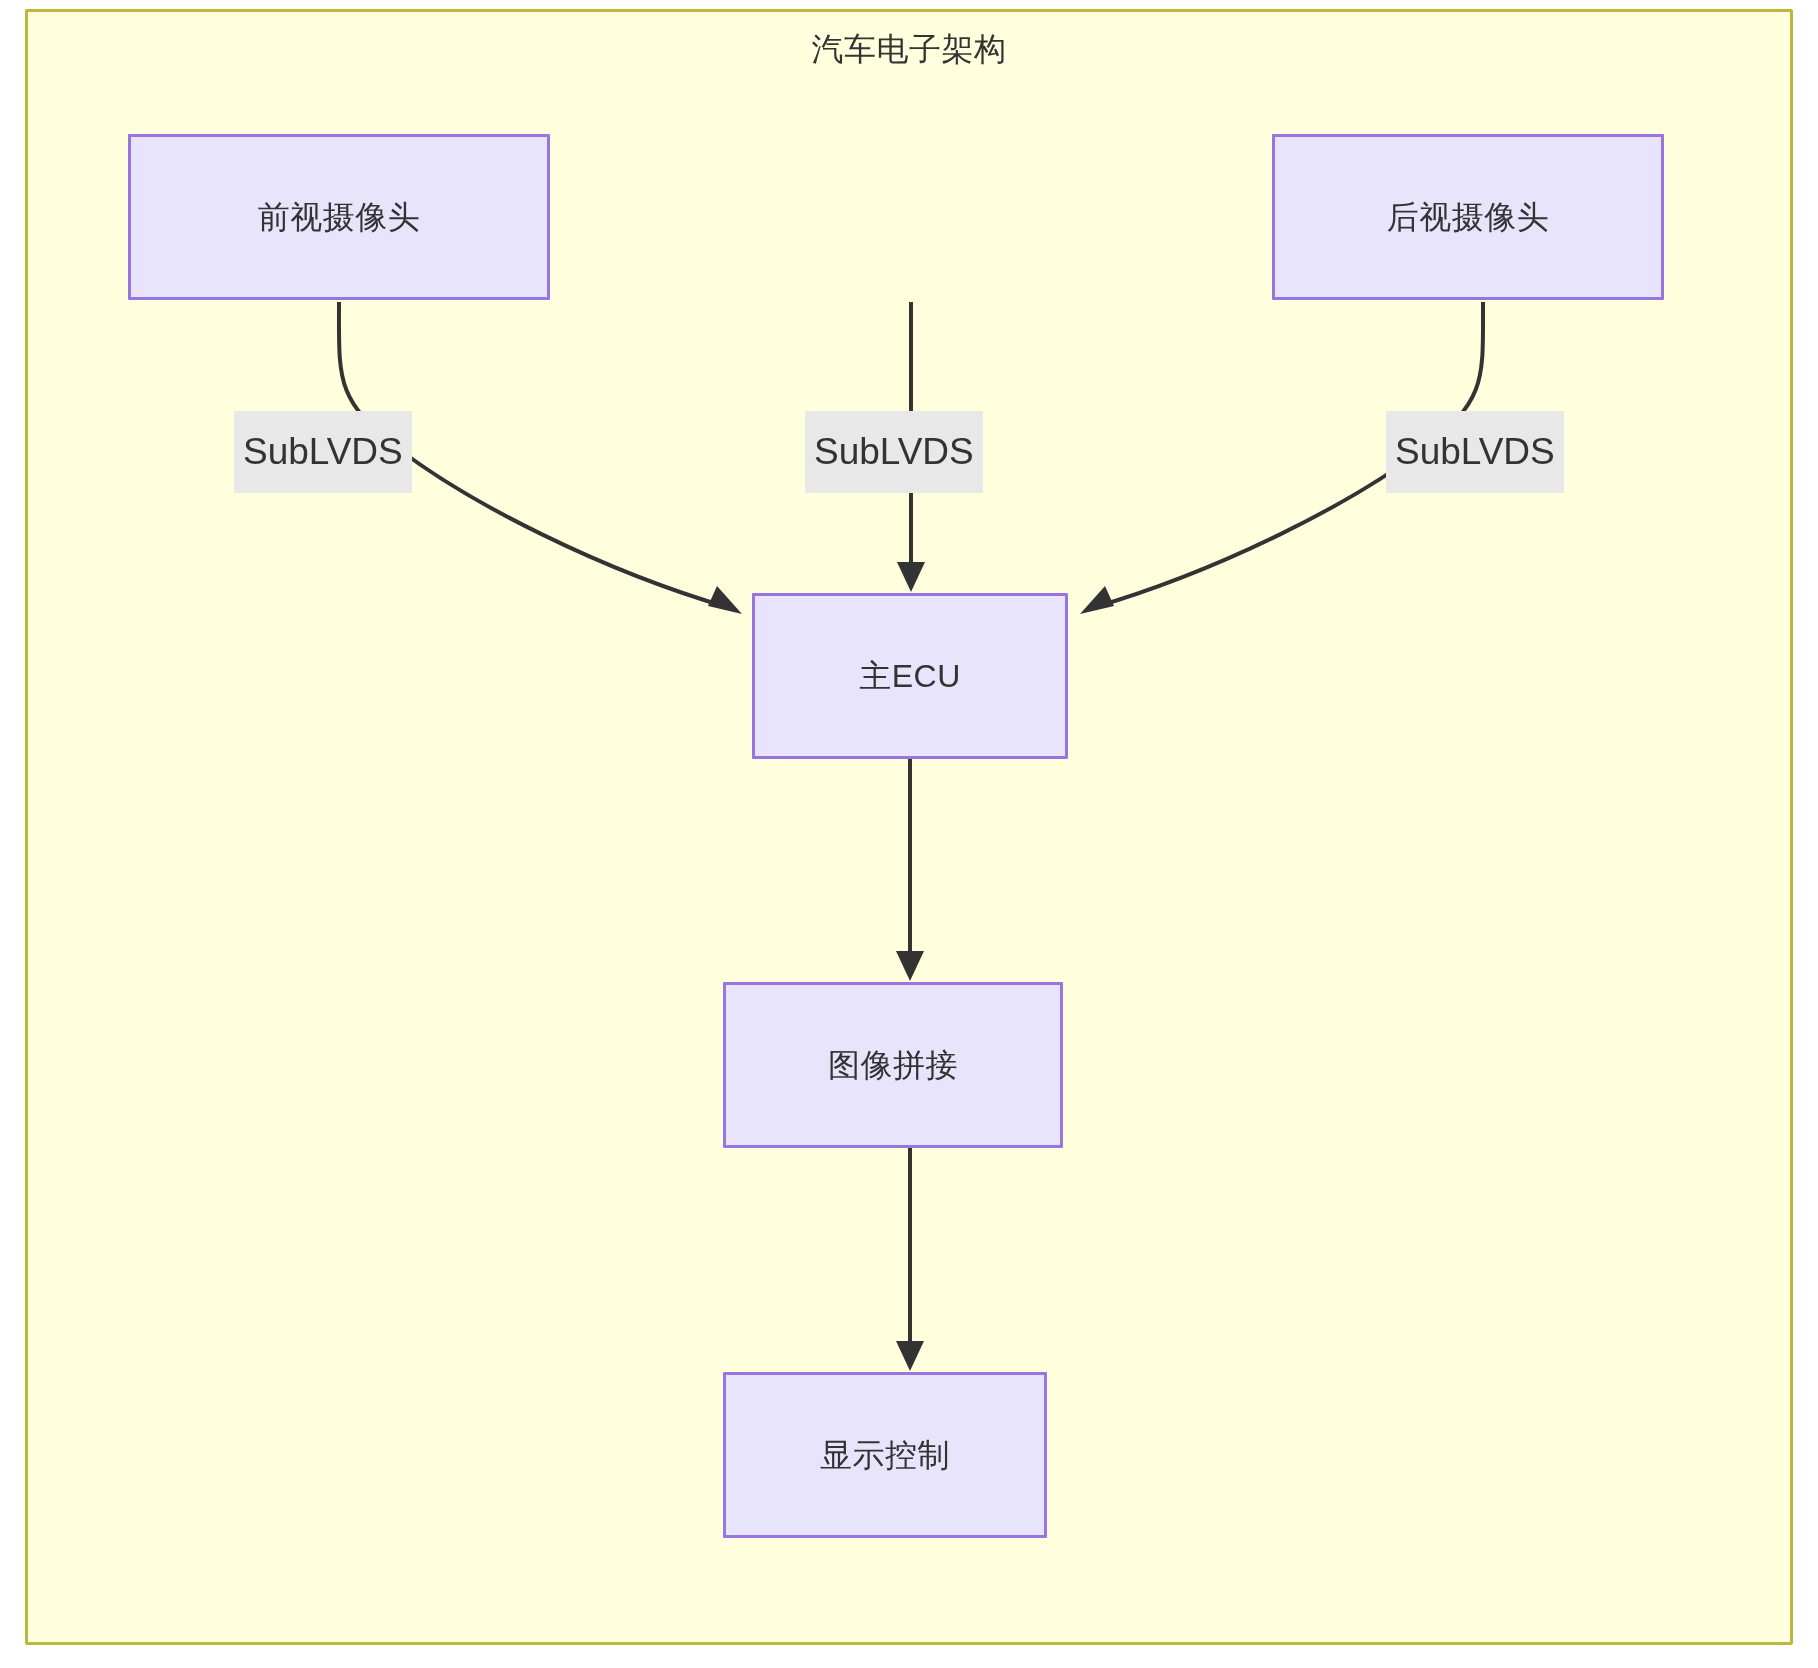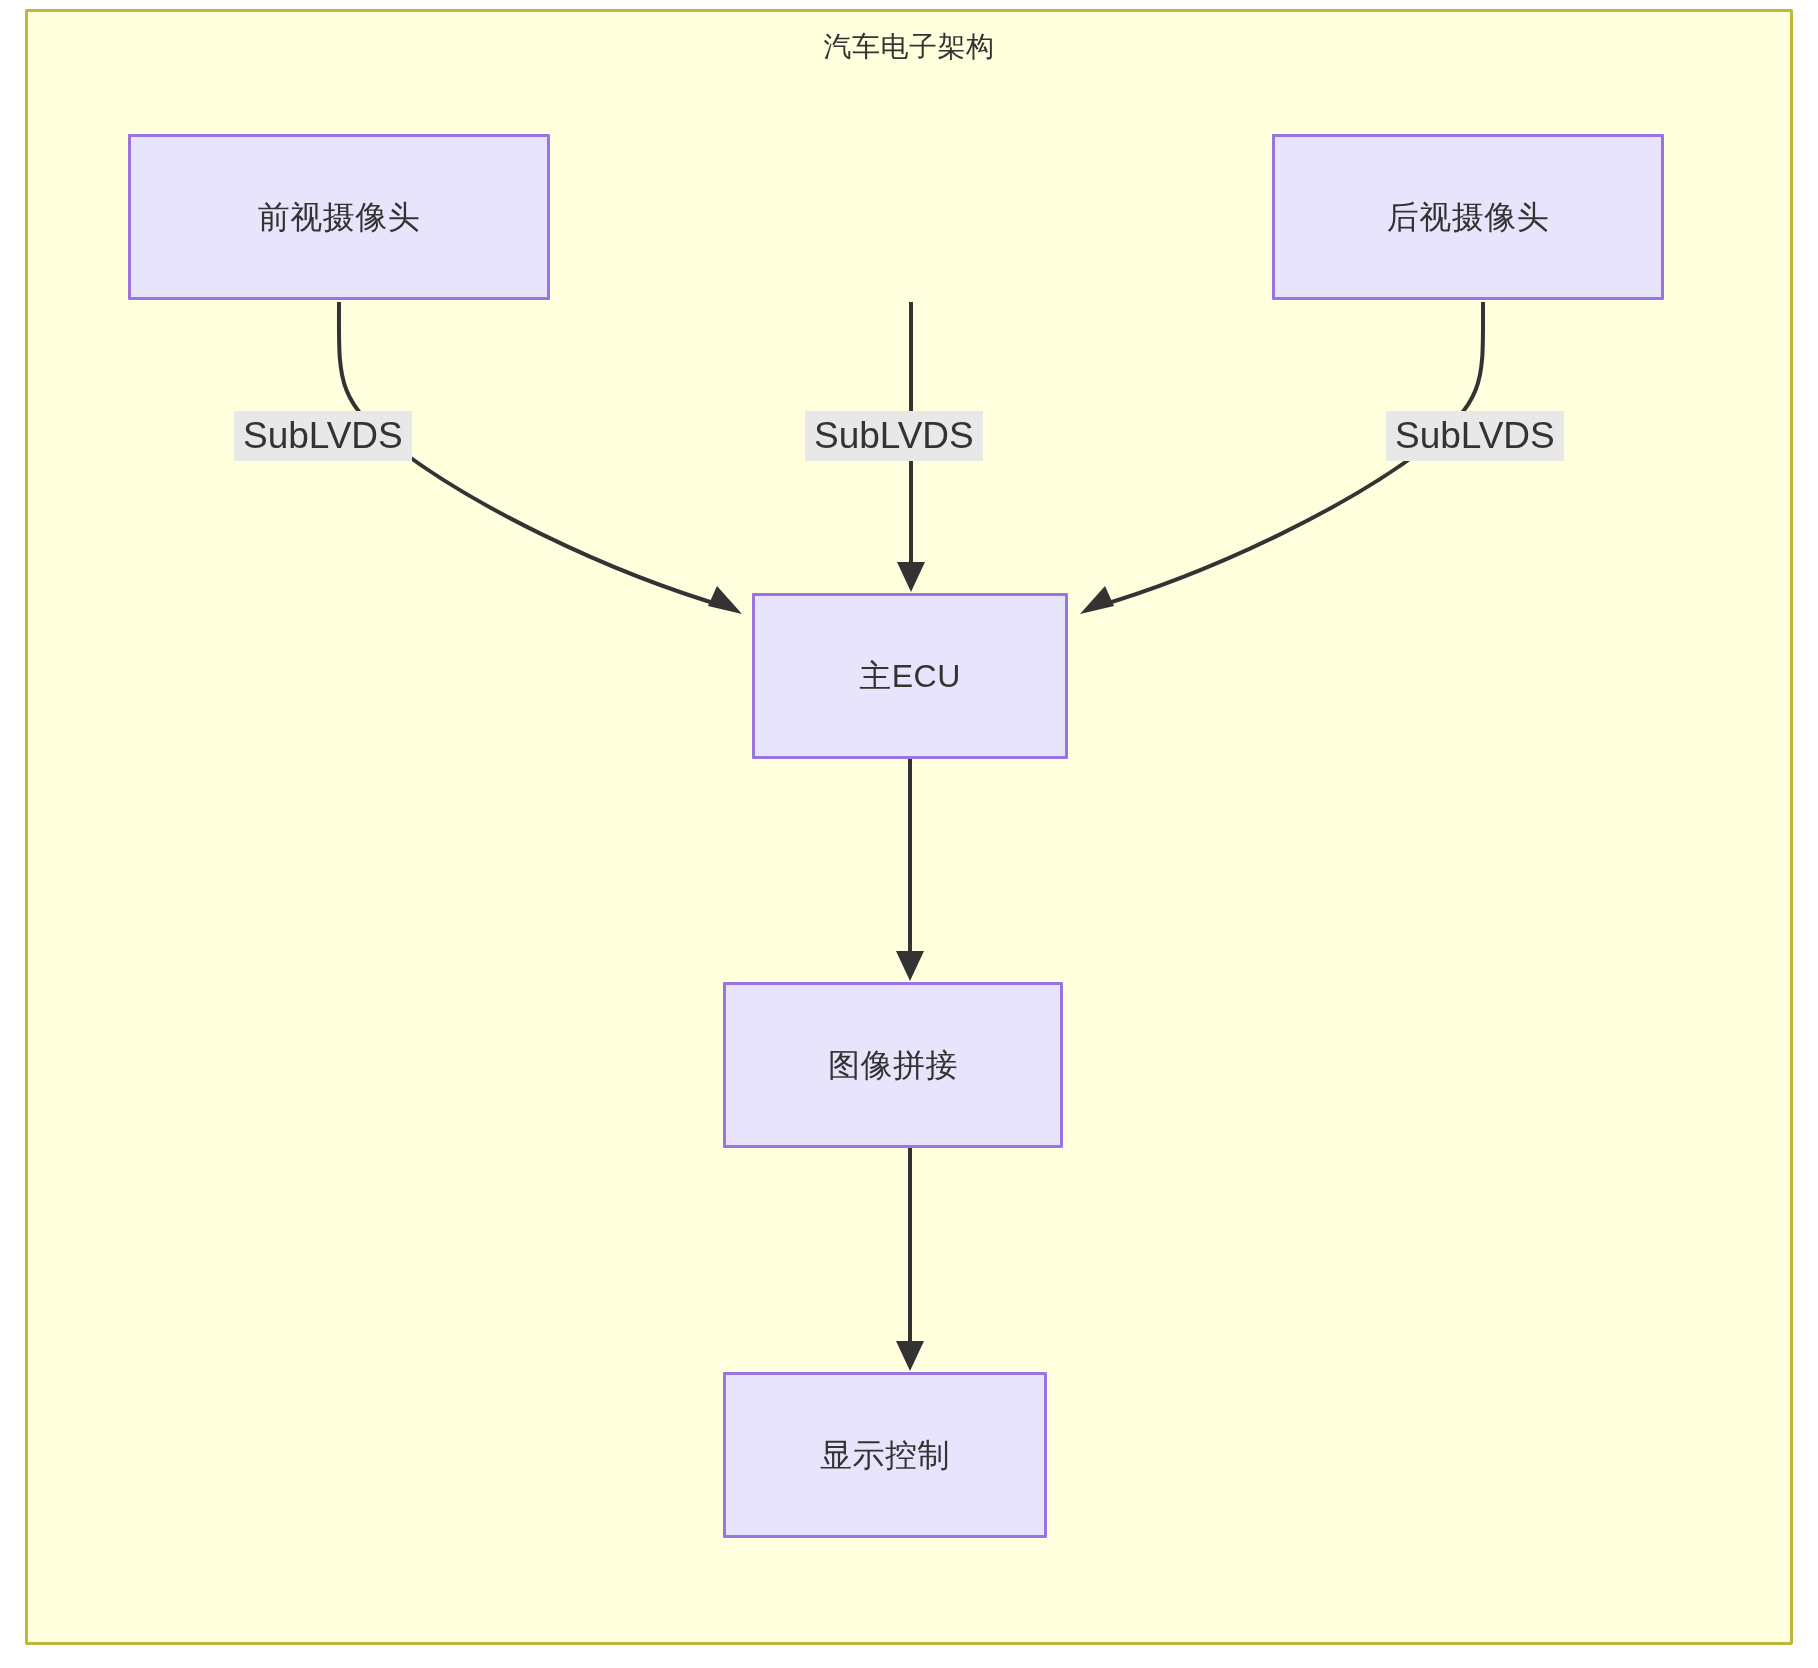--- a/index.html
+++ b/index.html
@@ -34,21 +34,21 @@
     border: 3px solid #bfb73b;
     border-radius: 2px;
   }
 
   .subgraph-title {
     position: absolute;
     left: 0;
     right: 0;
     top: 18px;
     text-align: center;
-    font-size: 28px;
+    font-size: 32px;
     color: #333333;
     line-height: 1.2;
     letter-spacing: 0.5px;
     user-select: none;
   }
 
   
   .node {
     position: absolute;
     box-sizing: border-box;
@@ -71,21 +71,21 @@
   #node-stitching    { left: 723px;  top: 982px;  width: 340px; height: 166px; }
   #node-display      { left: 723px;  top: 1372px; width: 324px; height: 166px; }
 
   
   .edge-label {
     position: absolute;
     background: #e8e8e8;
     color: #333333;
     font-size: 37px;
     line-height: 1.35;
-    padding: 0 9px;
+    padding: 16px 9px;
     white-space: nowrap;
     box-sizing: border-box;
     user-select: none;
   }
   #edge-label-front { left: 234px;  top: 411px; }
   #edge-label-side  { left: 805px;  top: 411px; }
   #edge-label-rear  { left: 1386px; top: 411px; }
 
   
   #edges-layer {

